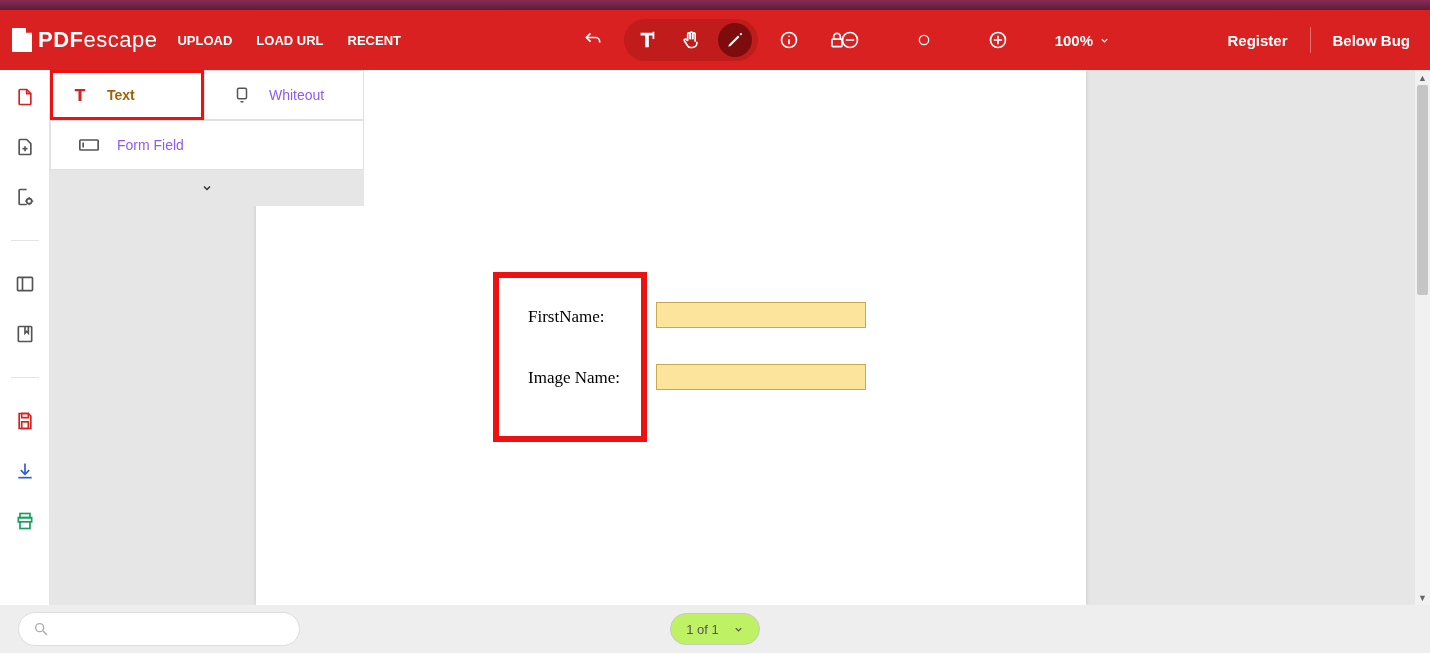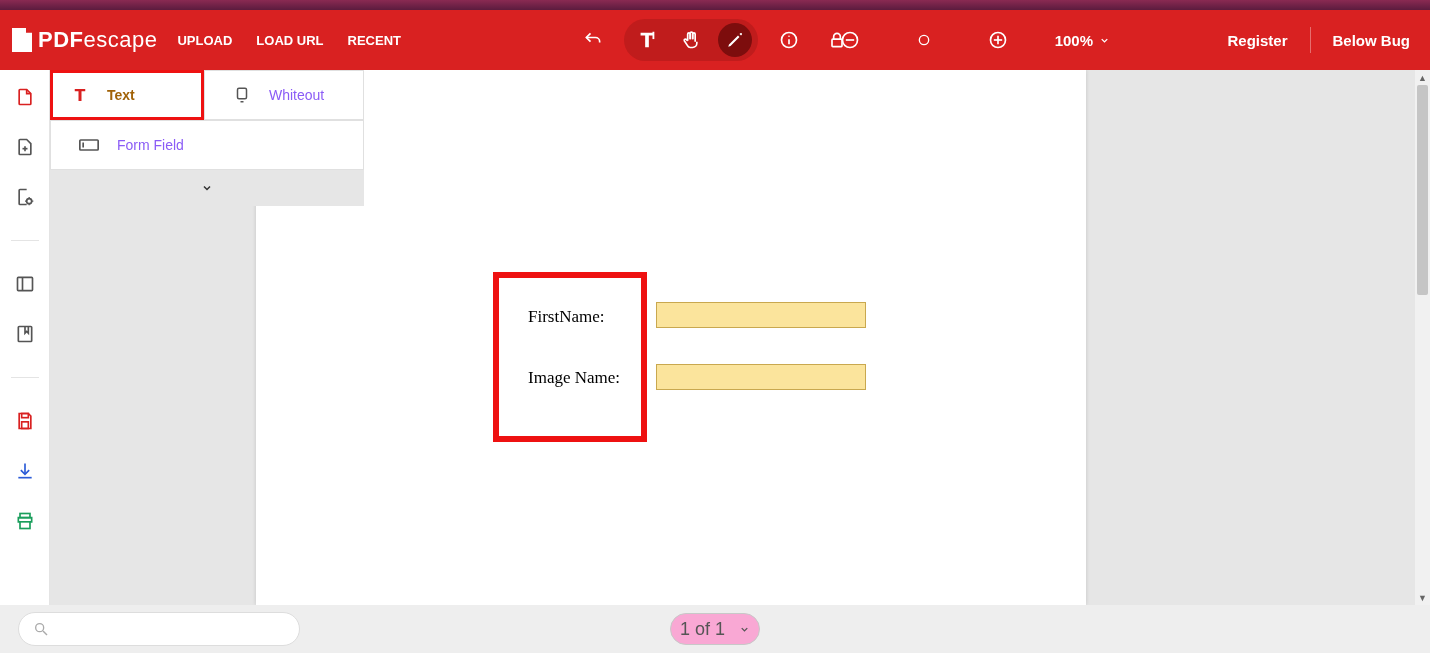--- a/index.html
+++ b/index.html
@@ -38,21 +38,21 @@
 .hl-box{position:absolute;left:237px;top:202px;width:154px;height:170px;border:6px solid #e11;background:#fff;}
 .lbl{position:absolute;font-family:'Times New Roman',serif;font-size:17px;color:#000;}
 .ffield{position:absolute;width:210px;height:26px;background:#fbe49c;border:1px solid #c9a84f;}
 .vscroll{position:absolute;right:0;top:0;width:15px;height:100%;background:#f1f1f1;}
 .vscroll .arr{width:15px;height:15px;display:flex;align-items:center;justify-content:center;color:#666;font-size:9px;}
 .vscroll .thumb{position:absolute;top:15px;left:2px;width:11px;height:210px;background:#c5c5c5;border-radius:2px;}
 .vscroll .arr.bot{position:absolute;bottom:0;}
 .adstrip{width:160px;background:#fff;border-left:1px solid #e4e4e4;padding:10px 8px;font-size:10px;color:#7a7a7a;text-align:center;line-height:1.3;}
 .footer{width:100%;height:48px;background:#eee;display:flex;align-items:center;position:relative;}
 .searchbox{margin-left:18px;width:282px;height:34px;background:#fff;border:1px solid #ddd;border-radius:18px;display:flex;align-items:center;padding-left:14px;color:#aaa;}
-.pagepick{position:absolute;left:50%;transform:translateX(-50%);width:90px;height:32px;border:1px solid #c8c8c8;border-radius:16px;background:#f9a8d4;display:flex;align-items:center;justify-content:center;gap:14px;font-size:18px;color:#555;}
+.pagepick{position:absolute;left:50%;transform:translateX(-50%);width:90px;height:32px;border:1px solid #c8c8c8;border-radius:16px;background:#bef264;display:flex;align-items:center;justify-content:center;gap:14px;font-size:13px;color:#555;}
 svg{display:block;}
 </style>
 </head>
 <body>
 
 <div class="topstrip"></div>
 
 <div class="header">
   <div class="logo">
     <div class="logo-icon"></div>

